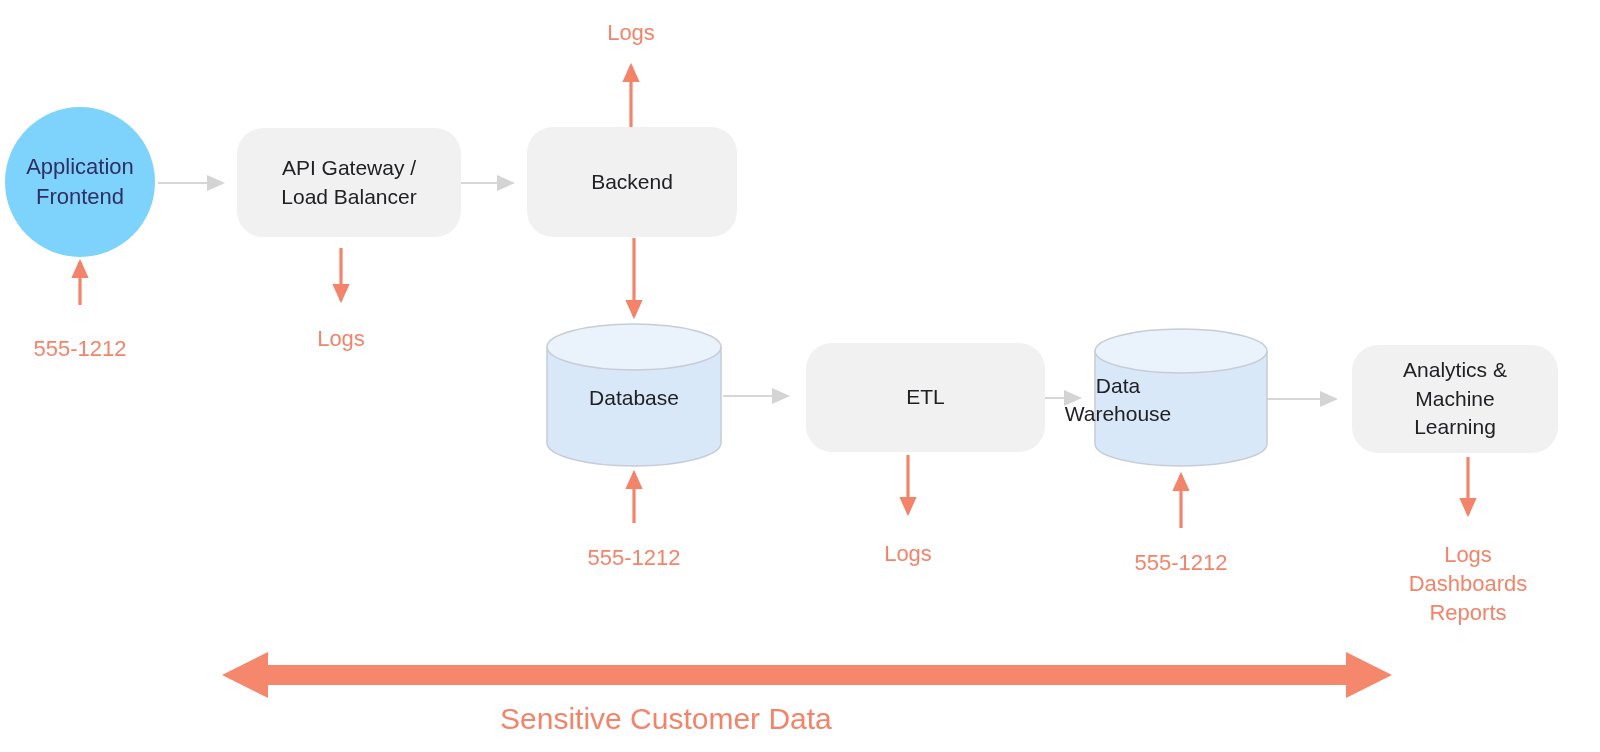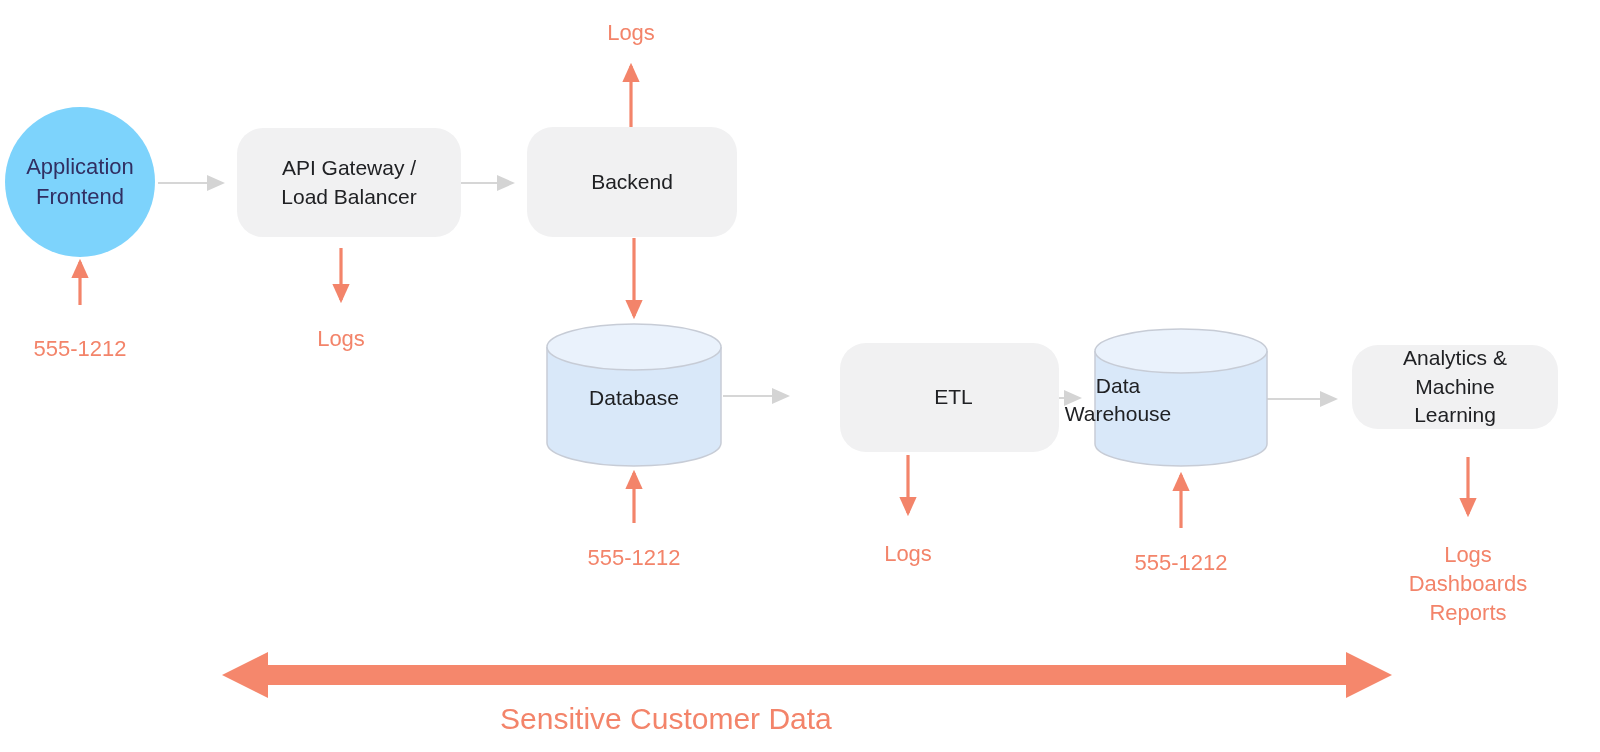--- a/index.html
+++ b/index.html
@@ -147,26 +147,26 @@
   <div class="node circle" style="left:5px; top:107px; width:150px; height:150px;">Application
 Frontend</div>
 
   <div class="node rect" style="left:237px; top:128px; width:224px; height:109px;">API Gateway /
 Load Balancer</div>
 
   <div class="node rect" style="left:527px; top:127px; width:210px; height:110px;">Backend</div>
 
   <div class="cyl-label" style="left:547px; top:338px; width:174px; height:120px;">Database</div>
 
-  <div class="node rect" style="left:840px; top:343px; width:211px; height:109px;padding-left:8px;">ETL</div>
+  <div class="node rect" style="left:806px; top:343px; width:239px; height:109px;">ETL</div>
 
   <div class="cyl-label" style="left:1032px; top:340px; width:172px; height:120px;">Data
 Warehouse</div>
 
-  <div class="node rect" style="left:1352px; top:345px; width:206px; height:84px;">Analytics &amp;
+  <div class="node rect" style="left:1352px; top:345px; width:206px; height:108px;">Analytics &amp;
 Machine
 Learning</div>
 
   <div class="annot" style="left:20px; top:334px; width:120px;">555-1212</div>
 
   <div class="annot" style="left:281px; top:324px; width:120px;">Logs</div>
 
   <div class="annot" style="left:571px; top:18px; width:120px;">Logs</div>
 
   <div class="annot" style="left:574px; top:543px; width:120px;">555-1212</div>

